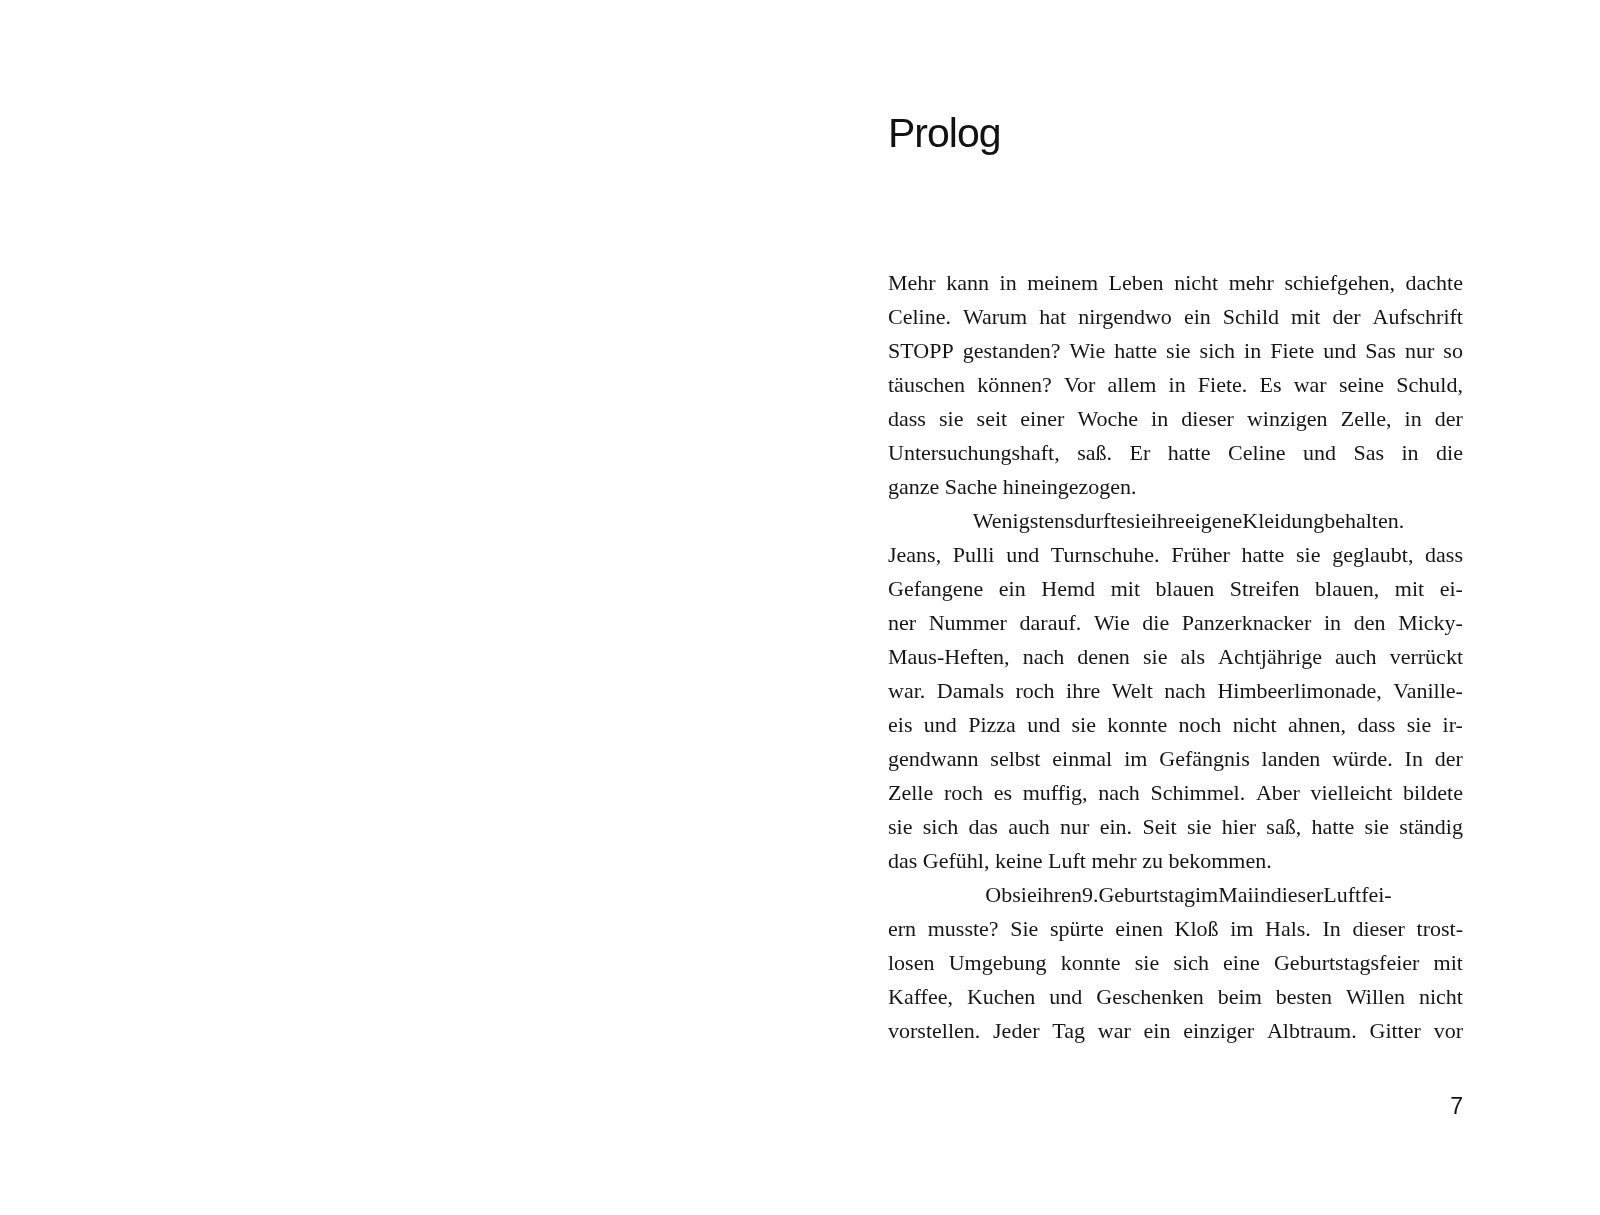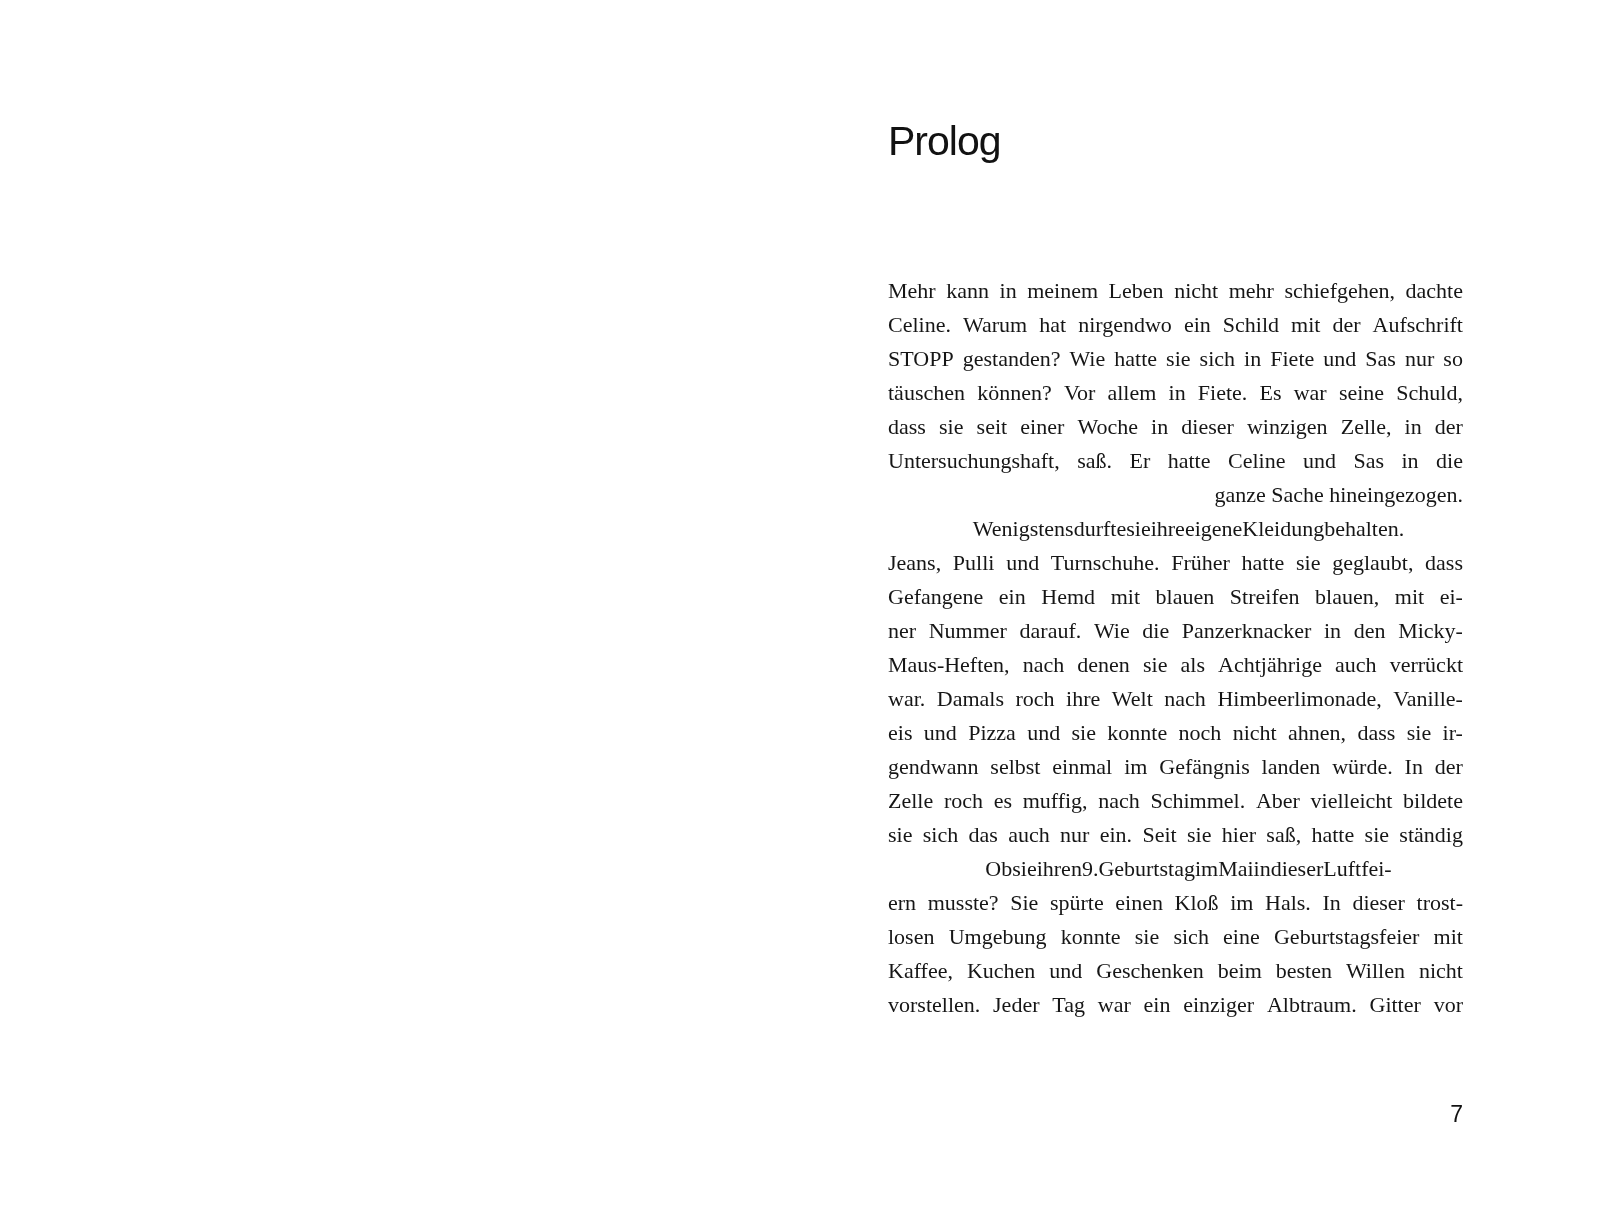--- a/index.html
+++ b/index.html
@@ -7,21 +7,20 @@
     width: 1600px;
     height: 1215px;
     background: #ffffff;
     position: relative;
     overflow: hidden;
   }
   .book-page {
     position: absolute;
     inset: 0;
     background: #ffffff;
-    margin-top: 8px;
   }
   .chapter-heading {
     position: absolute;
     left: 888px;
     top: 86px;
     font-family: "Liberation Sans", sans-serif;
     font-size: 41px;
     line-height: 41px;
     font-weight: 500;
     letter-spacing: -1px;
@@ -44,21 +43,21 @@
     box-sizing: border-box;
   }
   
   .line.j {
     display: flex;
     justify-content: space-between;
     white-space: nowrap;
   }
   .line.j span { flex: 0 0 auto; }
   
-  .line.l { text-align: right; }
+  .line.l { text-align: left; }
   
   .line.ind { padding-left: 26px; justify-content: center; }
   .page-number {
     position: absolute;
     left: 888px;
     top: 1093px;
     width: 575px;
     text-align: right;
     font-family: "Liberation Sans", sans-serif;
     font-size: 23px;
@@ -257,20 +256,21 @@
           <span>nur</span>
           <span>ein.</span>
           <span>Seit</span>
           <span>sie</span>
           <span>hier</span>
           <span>saß,</span>
           <span>hatte</span>
           <span>sie</span>
           <span>ständig</span>
         </div>
+        <div class="line l">das Gefühl, keine Luft mehr zu bekommen.</div>
       </div>
       <div class="para">
         <div class="line j ind">
           <span>Ob</span>
           <span>sie</span>
           <span>ihren</span>
           <span>9.</span>
           <span>Geburtstag</span>
           <span>im</span>
           <span>Mai</span>

